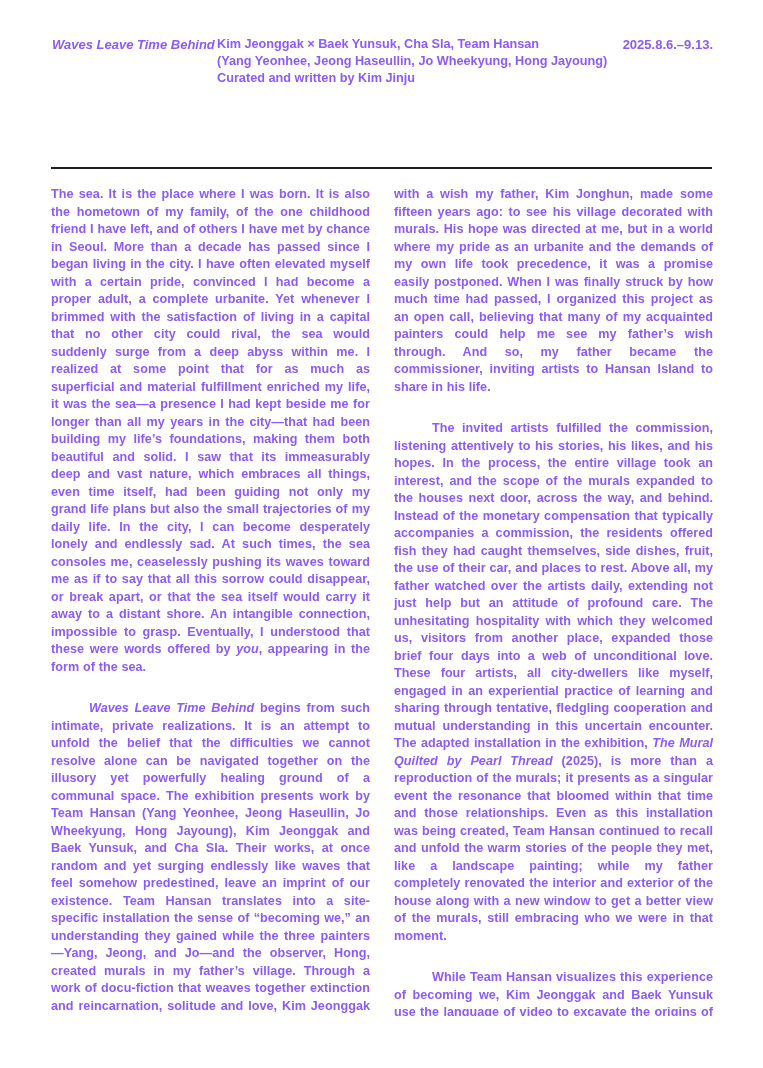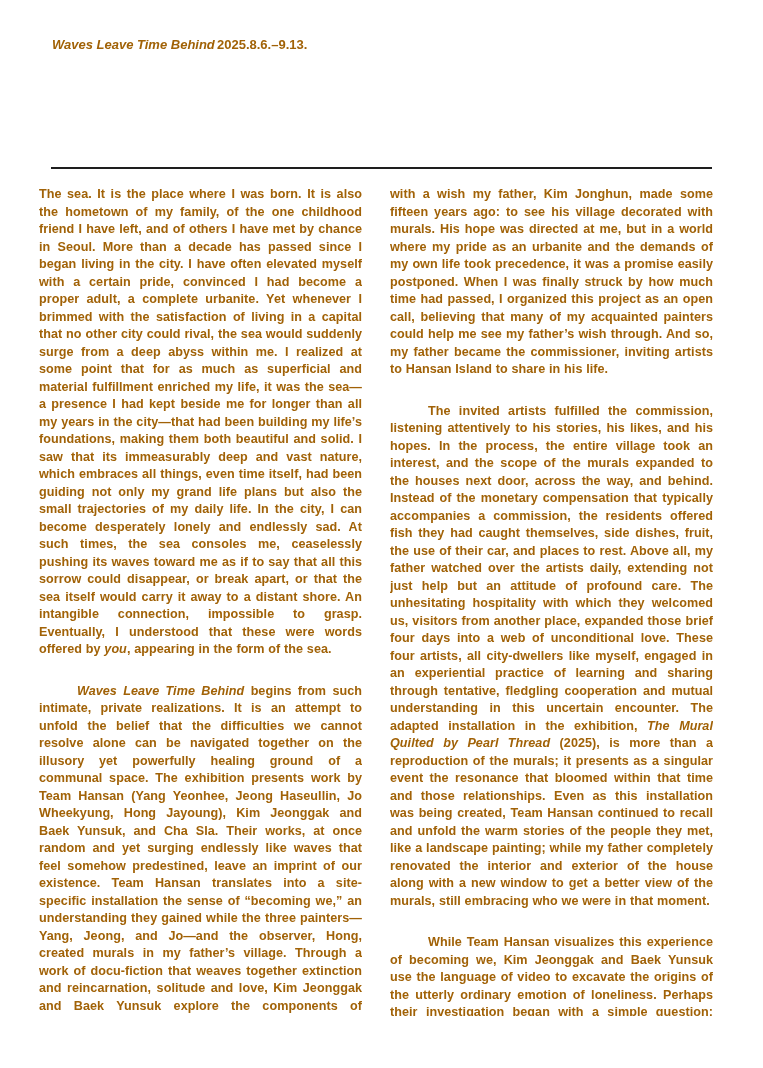--- a/index.html
+++ b/index.html
@@ -3,21 +3,21 @@
 <meta charset="utf-8">
 <style>
   * { margin: 0; padding: 0; box-sizing: border-box; }
   html, body { background: #ffffff; }
   .page {
     position: relative;
     width: 763px;
     height: 1016px;
     background: #ffffff;
     font-family: "Liberation Sans", sans-serif;
-    color: #a16207;
+    color: #8b5cf6;
     overflow: hidden;
   }
   
   .header {
     position: absolute;
     top: 36px;
     left: 52px;
     right: 50px;
     display: flex;
     align-items: flex-start;
@@ -49,21 +49,21 @@
     top: 167px;
     left: 51px;
     right: 51px;
     height: 1.6px;
     background: #1e1e1e;
   }
   
   .columns {
     position: absolute;
     top: 186px;
-    left: 39px;
+    left: 51px;
     right: 50px;
     display: flex;
     gap: 24px;
     justify-content: space-between;
   }
   .column {
     width: 323px;
     height: 832px;
     overflow: hidden;
     text-align: justify;
@@ -79,20 +79,25 @@
   .column p.indent { text-indent: 38px; margin-top: 24px; }
   .column em { font-style: italic; }
 </style>
 </head>
 <body>
 
 <div class="page">
 
   <div class="header">
     <div class="header-title">Waves Leave Time Behind</div>
+    <div class="header-artists">
+      <div>Kim Jeonggak × Baek Yunsuk, Cha Sla, Team Hansan</div>
+      <div>(Yang Yeonhee, Jeong Haseullin, Jo Wheekyung, Hong Jayoung)</div>
+      <div>Curated and written by Kim Jinju</div>
+    </div>
     <div class="header-dates">2025.8.6.–9.13.</div>
   </div>
 
   <div class="rule"></div>
 
   <div class="columns">
     <div class="column">
         <p class=""><span>The sea. It is the place where I was born. It is also the hometown of my family, of the one childhood friend I have left, and of others I have met by chance in Seoul. More than a decade has passed since I began living in the city. I have often elevated myself with a certain pride, convinced I had become a proper adult, a complete urbanite. Yet whenever I brimmed with the satisfaction of living in a capital that no other city could rival, the sea would suddenly surge from a deep abyss within me. I realized at some point that for as much as superficial and material fulfillment enriched my life, it was the sea—a presence I had kept beside me for longer than all my years in the city—that had been building my life’s foundations, making them both beautiful and solid. I saw that its immeasurably deep and vast nature, which embraces all things, even time itself, had been guiding not only my grand life plans but also the small trajectories of my daily life. In the city, I can become desperately lonely and endlessly sad. At such times, the sea consoles me, ceaselessly pushing its waves toward me as if to say that all this sorrow could disappear, or break apart, or that the sea itself would carry it away to a distant shore. An intangible connection, impossible to grasp. Eventually, I understood that these were words offered by </span><em>you</em><span>, appearing in the form of the sea.</span></p>
         <p class="indent"><em>Waves Leave Time Behind</em><span> begins from such intimate, private realizations. It is an attempt to unfold the belief that the difficulties we cannot resolve alone can be navigated together on the illusory yet powerfully healing ground of a communal space. The exhibition presents work by Team Hansan (Yang Yeonhee, Jeong Haseullin, Jo Wheekyung, Hong Jayoung), Kim Jeonggak and Baek Yunsuk, and Cha Sla. Their works, at once random and yet surging endlessly like waves that feel somehow predestined, leave an imprint of our existence. Team Hansan translates into a site-specific installation the sense of “becoming we,” an understanding they gained while the three painters—Yang, Jeong, and Jo—and the observer, Hong, created murals in my father’s village. Through a work of docu-fiction that weaves together extinction and reincarnation, solitude and love, Kim Jeonggak and Baek Yunsuk explore the components of loneliness, a pervasive emotion in our time. Cha Sla summons sculptures of objects appropriated as items in virtual games, inviting us to imagine an unknown time, punctuated by a common ignorance, that lies beyond the reality upon which we stand.</span></p>
       </div>

